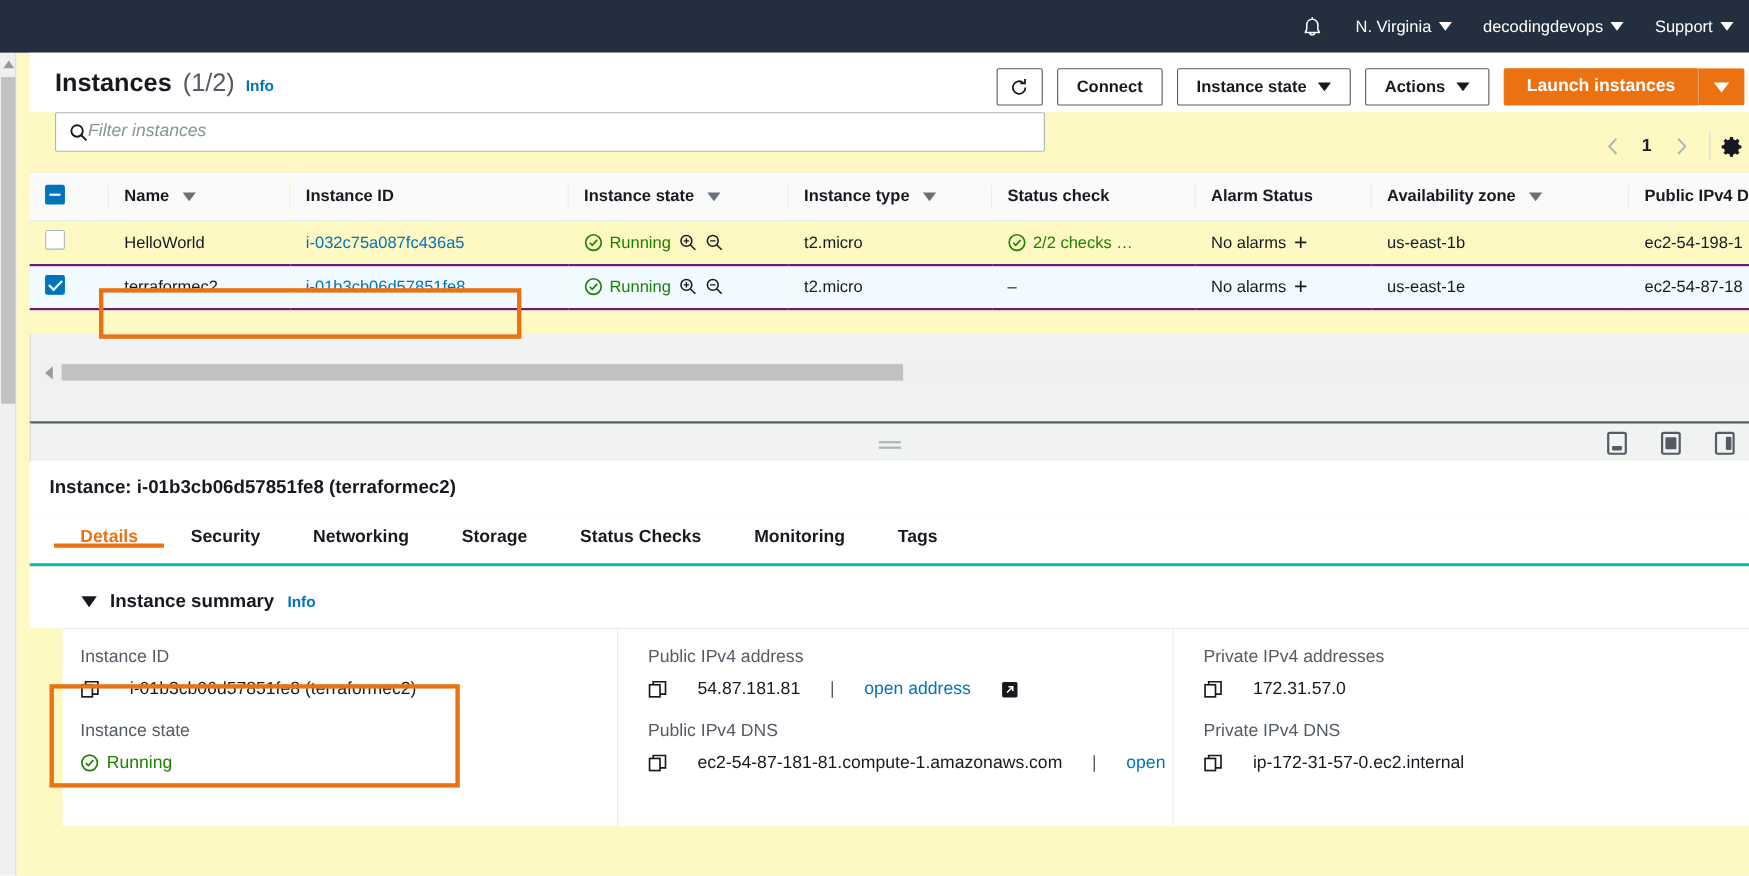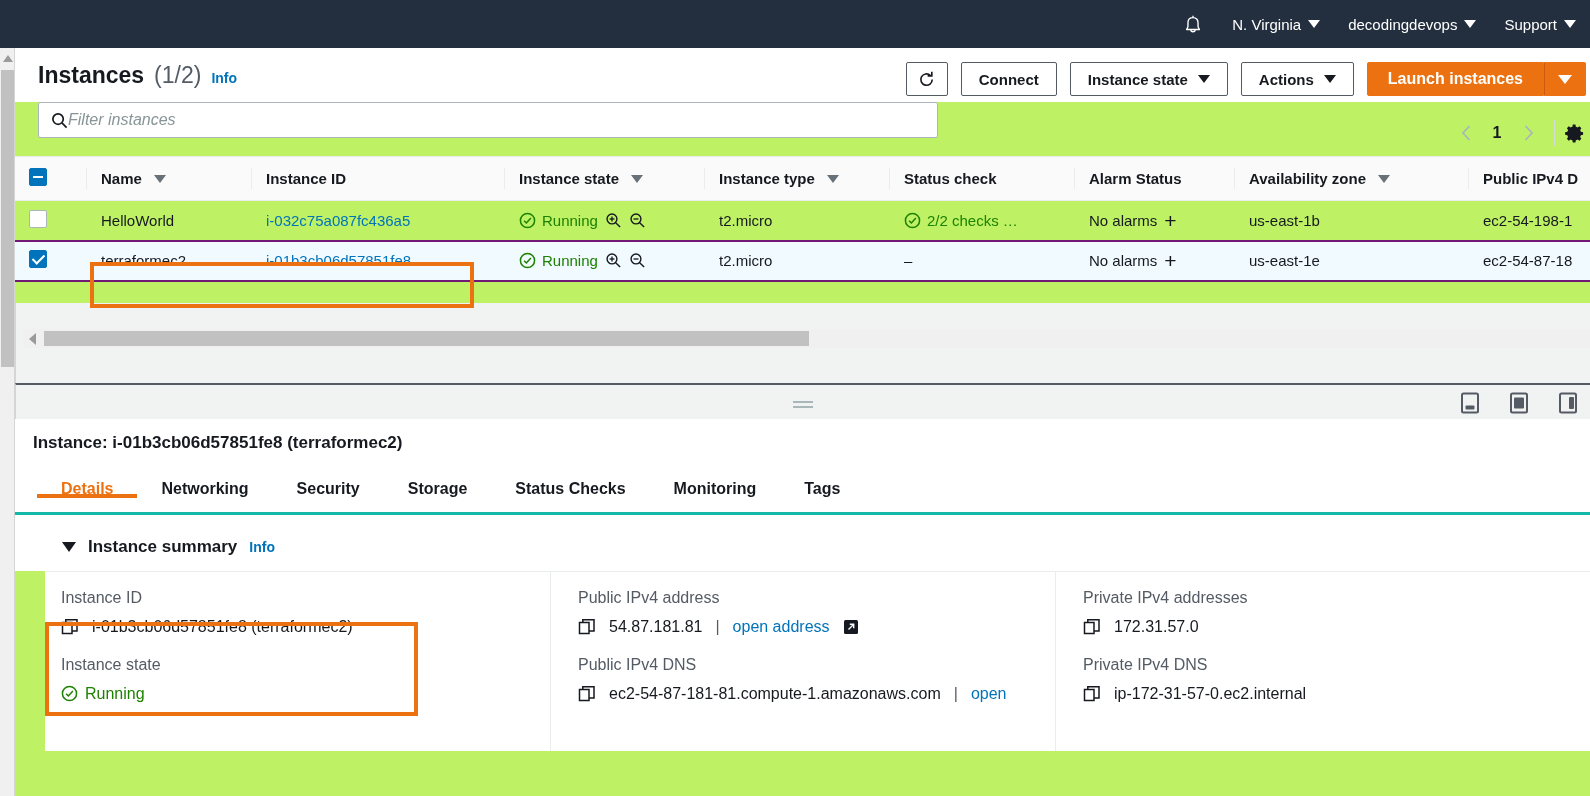--- a/index.html
+++ b/index.html
@@ -41,21 +41,21 @@
   }
   .page-scroll-arrow {
     position:absolute; left:3px; top:7px; width:0;height:0;
     border-left:5px solid transparent;border-right:5px solid transparent;
     border-bottom:7px solid #9a9a9a;
   }
 
   
   .content {
     position: absolute; left: 15px; top: 48px;
-    width: 1575px; height: 748px; background: #bef264;
+    width: 1575px; height: 748px; background: #fef9c3; padding-left: 12px;
   }
 
   
   .panel-header {
     position: relative; height: 54px; padding: 14px 0 0 23px;
     background: #ffffff;
   }
   .title-line { display: flex; align-items: baseline; gap: 10px; }
   .title-main { font-size: 23px; font-weight: bold; color: #16191f; }
   .title-count { font-size: 23px; font-weight: normal; color: #545b64; }
@@ -225,21 +225,21 @@
   .sum-col { padding: 17px 20px 0 16px; position: relative; }
   .sum-col + .sum-col::before {
     content: ""; position: absolute; left: 0; top: 0; bottom: 0; width: 1px; background: #eaeded;
   }
   .sum-col.c1 { width: 505px; }
   .sum-col.c2 { width: 505px; padding-left: 28px; }
   .sum-col.c3 { width: 525px; padding-left: 28px; }
   .field { margin-bottom: 20px; }
   .field-label { font-size: 16px; color: #545b64; margin-bottom: 11px; }
   .field-value {
-    font-size: 16px; color: #16191f; display: flex; align-items: center; gap: 13px;
+    font-size: 16px; color: #16191f; display: flex; align-items: center; gap: 27px;
     white-space: nowrap;
   }
   .copy-ico { width: 18px; height: 18px; display:block; cursor: pointer; flex: none; }
   .check-circle { width: 17px; height: 17px; display:block; flex:none; }
   .ext-ico { width: 16px; height: 16px; display:block; cursor: pointer; }
   .sep-pipe { color: #545b64; }
   .val-running { color: #1d8102; display: flex; align-items: center; gap: 7px; font-size: 16px; }
 </style>
 </head>
 <body>
@@ -516,24 +516,24 @@
     </div>
   </div>
 
   <div class="detail-title">Instance: i-01b3cb06d57851fe8 (terraformec2)</div>
 
   <div class="tabs">
     <div class="tab active">
       <span>Details</span>
     </div>
     <div class="tab">
+      <span>Security</span>
+    </div>
+    <div class="tab">
       <span>Networking</span>
-    </div>
-    <div class="tab">
-      <span>Security</span>
     </div>
     <div class="tab">
       <span>Storage</span>
     </div>
     <div class="tab">
       <span>Status Checks</span>
     </div>
     <div class="tab">
       <span>Monitoring</span>
     </div>

